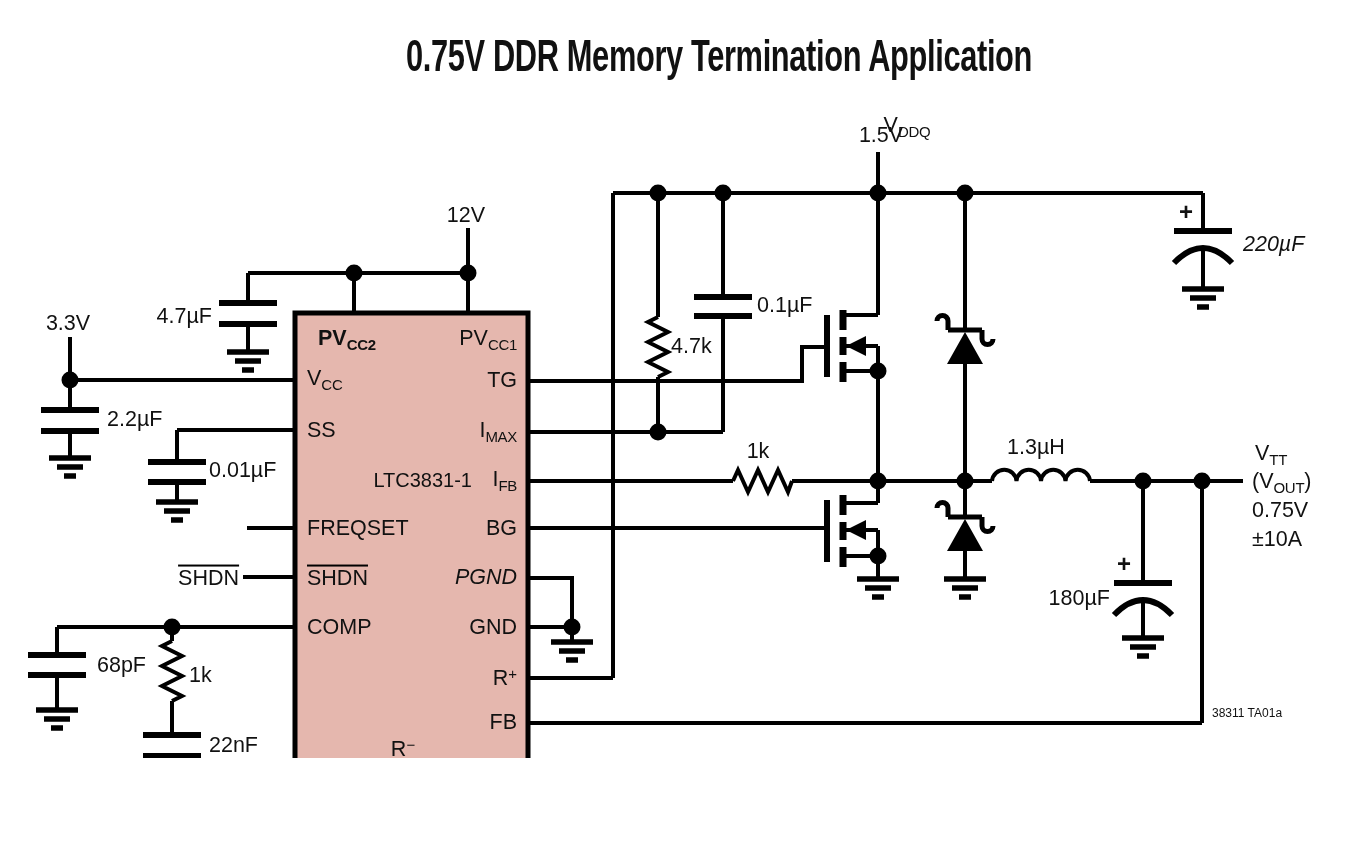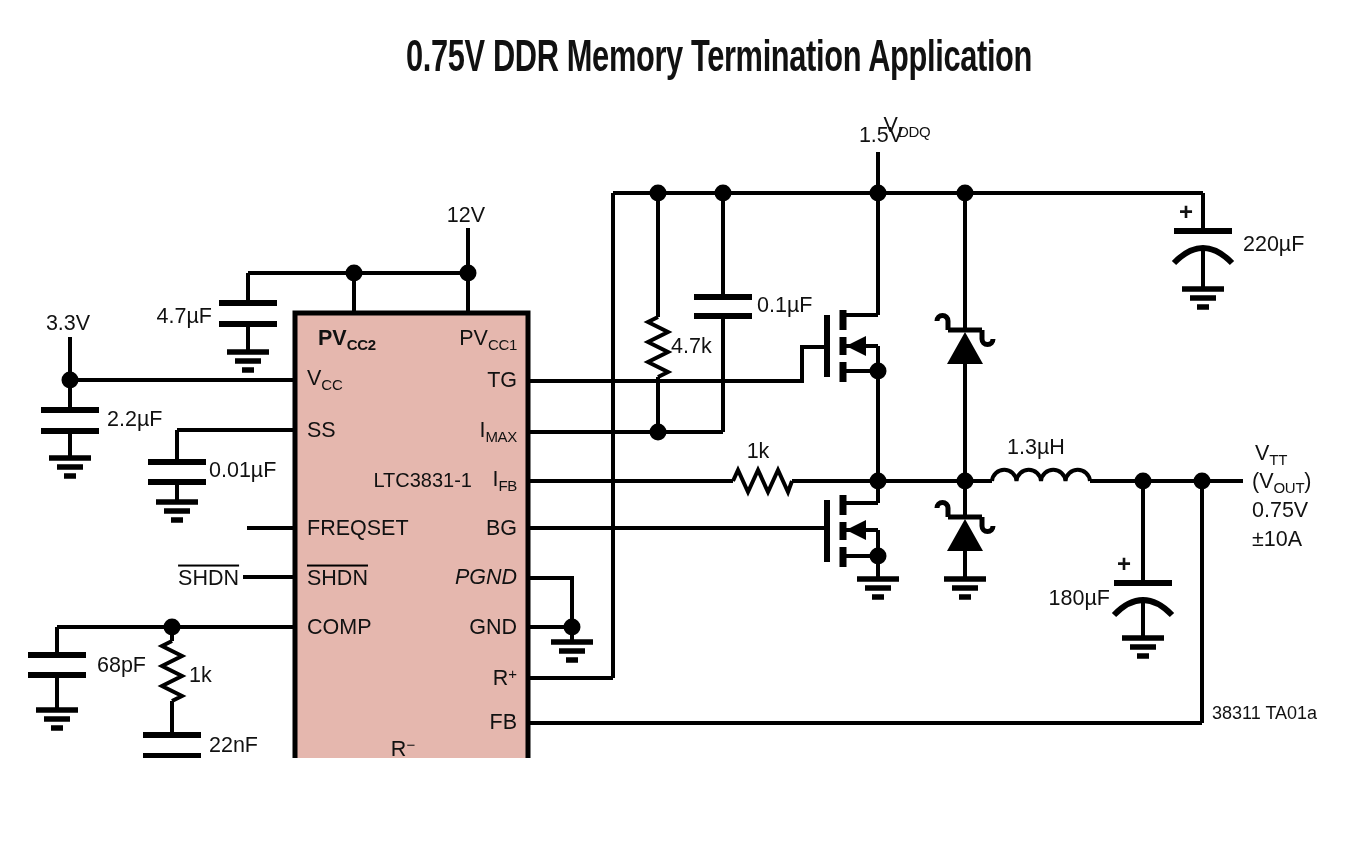--- a/index.html
+++ b/index.html
@@ -9,21 +9,21 @@
   .lb{position:absolute;font-size:21.5px;line-height:1.05;white-space:nowrap;
       transform:translate(0,-54%);color:#111;}
   .lc{transform:translate(-50%,-54%);}
   .lr{transform:translate(-100%,-54%);}
   .sub{font-size:15px;vertical-align:-5px;letter-spacing:-0.3px;}
   .sup{font-size:15px;vertical-align:6px;}
   .ovl{display:inline-block;border-top:2.6px solid #000;line-height:1.02;padding-top:1px;}
   .title{font-size:44px;font-weight:bold;letter-spacing:-0.5px;
          transform:translate(-50%,-50%) scaleX(0.70);}
   .plus{font-size:24px;font-weight:bold;}
-  .note{font-size:18px;}
+  .note{font-size:12px;}
   .partnum{font-size:20px;}
 </style>
 </head>
 <body>
 
 <div id="stage">
 
 <svg width="1360" height="845" viewBox="0 0 1360 845">
 
   <rect x="295" y="313" width="233" height="457" stroke="#000" stroke-width="5" fill="#E5B7AE"></rect>
@@ -176,21 +176,21 @@
 <div class="lb" style="left:97px;top:666px;">68pF</div>
 <div class="lb" style="left:189px;top:676px;">1k</div>
 <div class="lb" style="left:209px;top:746px;">22nF</div>
 
 <div class="lb" style="left:757px;top:306px;text-align:center;">0.1µF</div>
 <div class="lb" style="left:671px;top:347px;">4.7k</div>
 <div class="lb lc" style="left:758px;top:452px;">1k</div>
 <div class="lb lc" style="left:1036px;top:448px;">1.3µH</div>
 
 <div class="lb lc plus" style="left:1186px;top:213px;">+</div>
-<div class="lb" style="left:1243px;top:245px;">220µF</div>
+<div class="lb" style="left:1243px;top:245px;font-style:italic;">220µF</div>
 <div class="lb lc plus" style="left:1124px;top:565px;">+</div>
 <div class="lb lr" style="left:1110px;top:599px;">180µF</div>
 
 <div class="lb" style="left:1255px;top:456px;"><span>V</span><span class="sub">TT</span></div>
 <div class="lb" style="left:1252px;top:484px;"><span>(V</span><span class="sub">OUT</span><span>)</span></div>
 <div class="lb" style="left:1252px;top:511px;">0.75V</div>
 <div class="lb" style="left:1252px;top:540px;">±10A</div>
 
 <div class="lb note" style="left:1212px;top:714px;">38311 TA01a</div>
 

